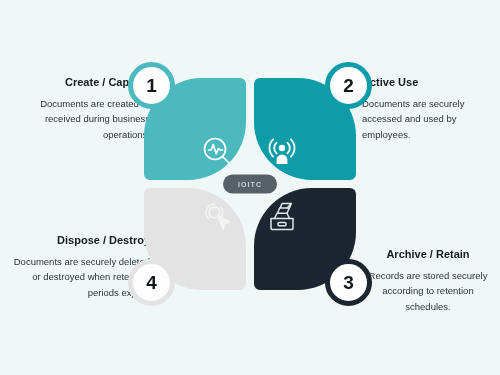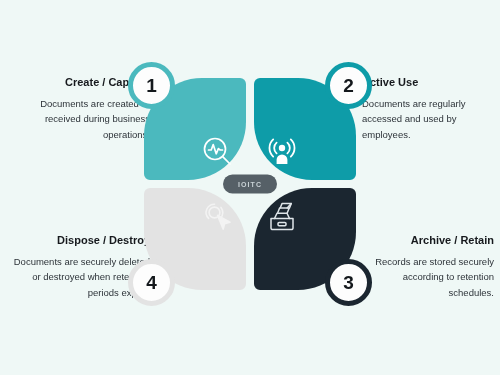--- a/index.html
+++ b/index.html
@@ -121,35 +121,35 @@
   }
   .txt .t-body {
     font-size: 9.5px;
     color: #2d3339;
     line-height: 1.62;
   }
 
   .txt.tl { left: 18px;  top: 76px;  text-align: right; }
   .txt.tr { left: 362px; top: 76px;  text-align: left; }
   .txt.bl { left: 10px;  top: 234px; text-align: right; width: 140px; }
-  .txt.br { left: 362px; top: 234px; text-align: right; }
+  .txt.br { left: 362px; top: 248px; text-align: center; }
 </style>
 </head>
 <body style="background: rgb(239, 248, 246);">
 
 <div id="stage">
 
   <div class="txt tl">
     <div class="t-title">Create / Capture</div>
     <div class="t-body">Documents are created or received during business operations.</div>
   </div>
 
   <div class="txt tr">
     <div class="t-title">Active Use</div>
-    <div class="t-body">Documents are regularly accessed and used by employees.</div>
+    <div class="t-body">Documents are securely accessed and used by employees.</div>
   </div>
 
   <div class="txt bl">
     <div class="t-title">Dispose / Destroy</div>
     <div class="t-body">Documents are securely deleted or destroyed when retention periods expire.</div>
   </div>
 
   <div class="txt br">
     <div class="t-title">Archive / Retain</div>
     <div class="t-body">Records are stored securely according to retention schedules.</div>

